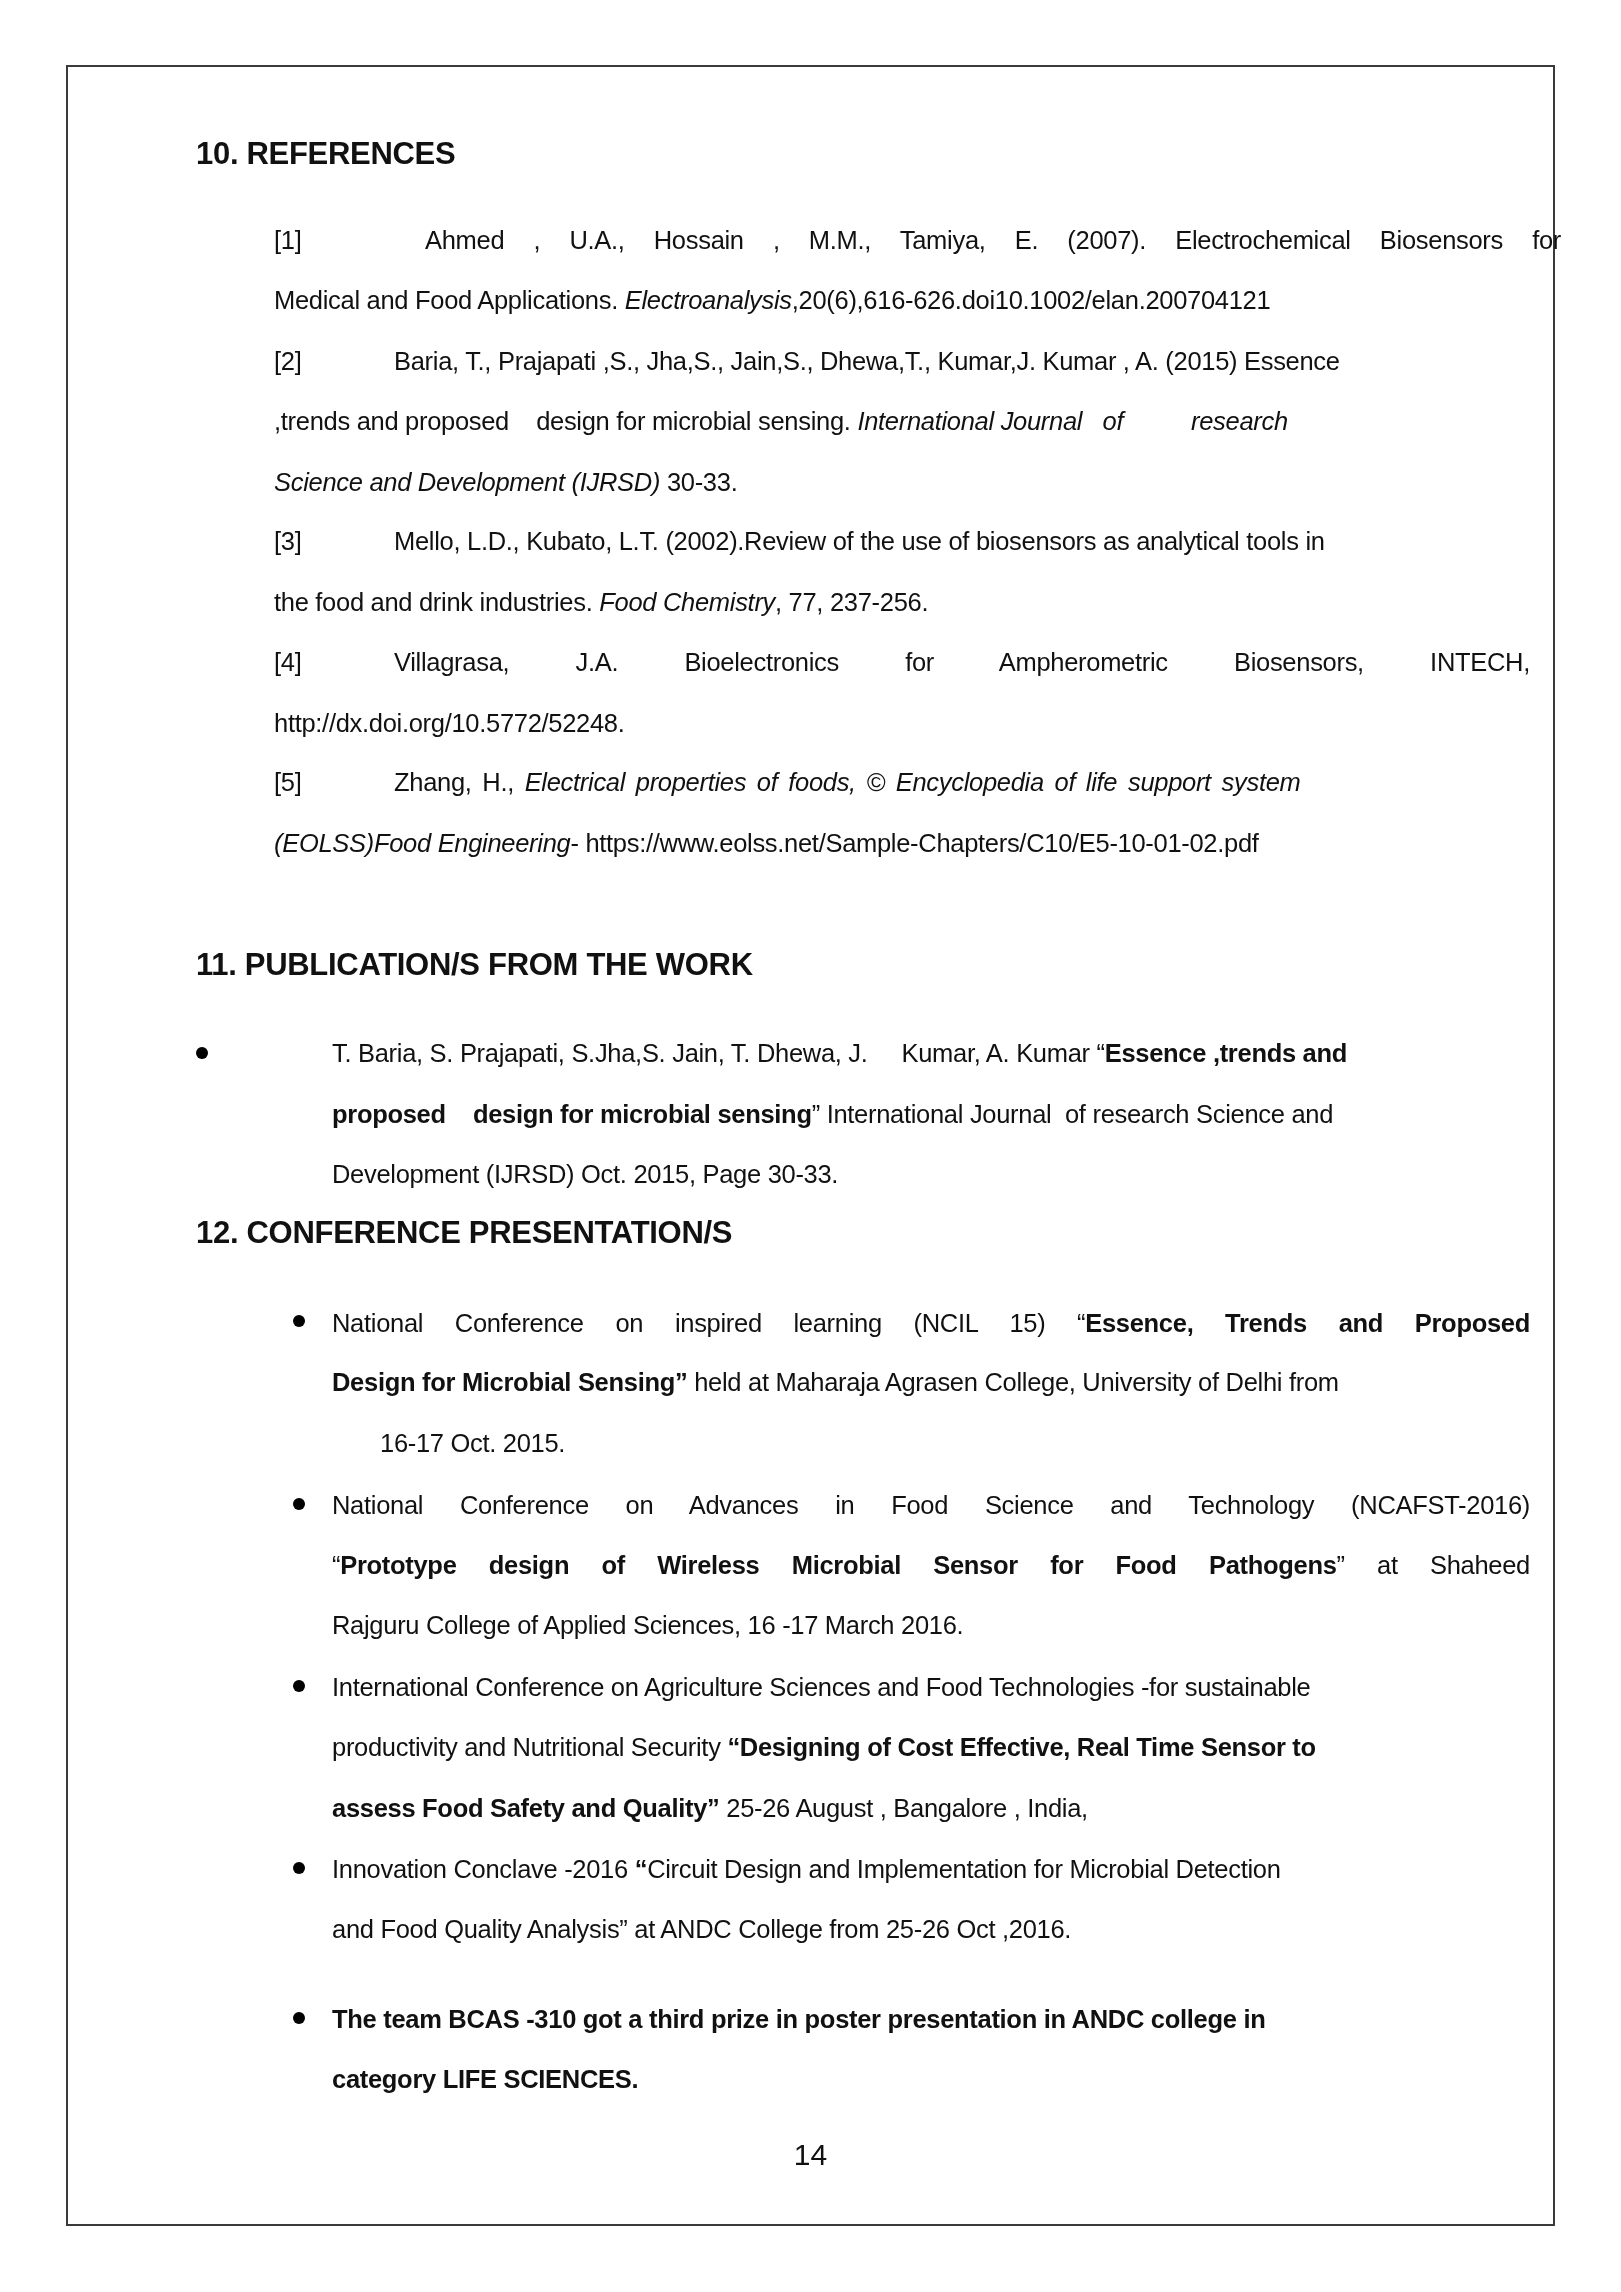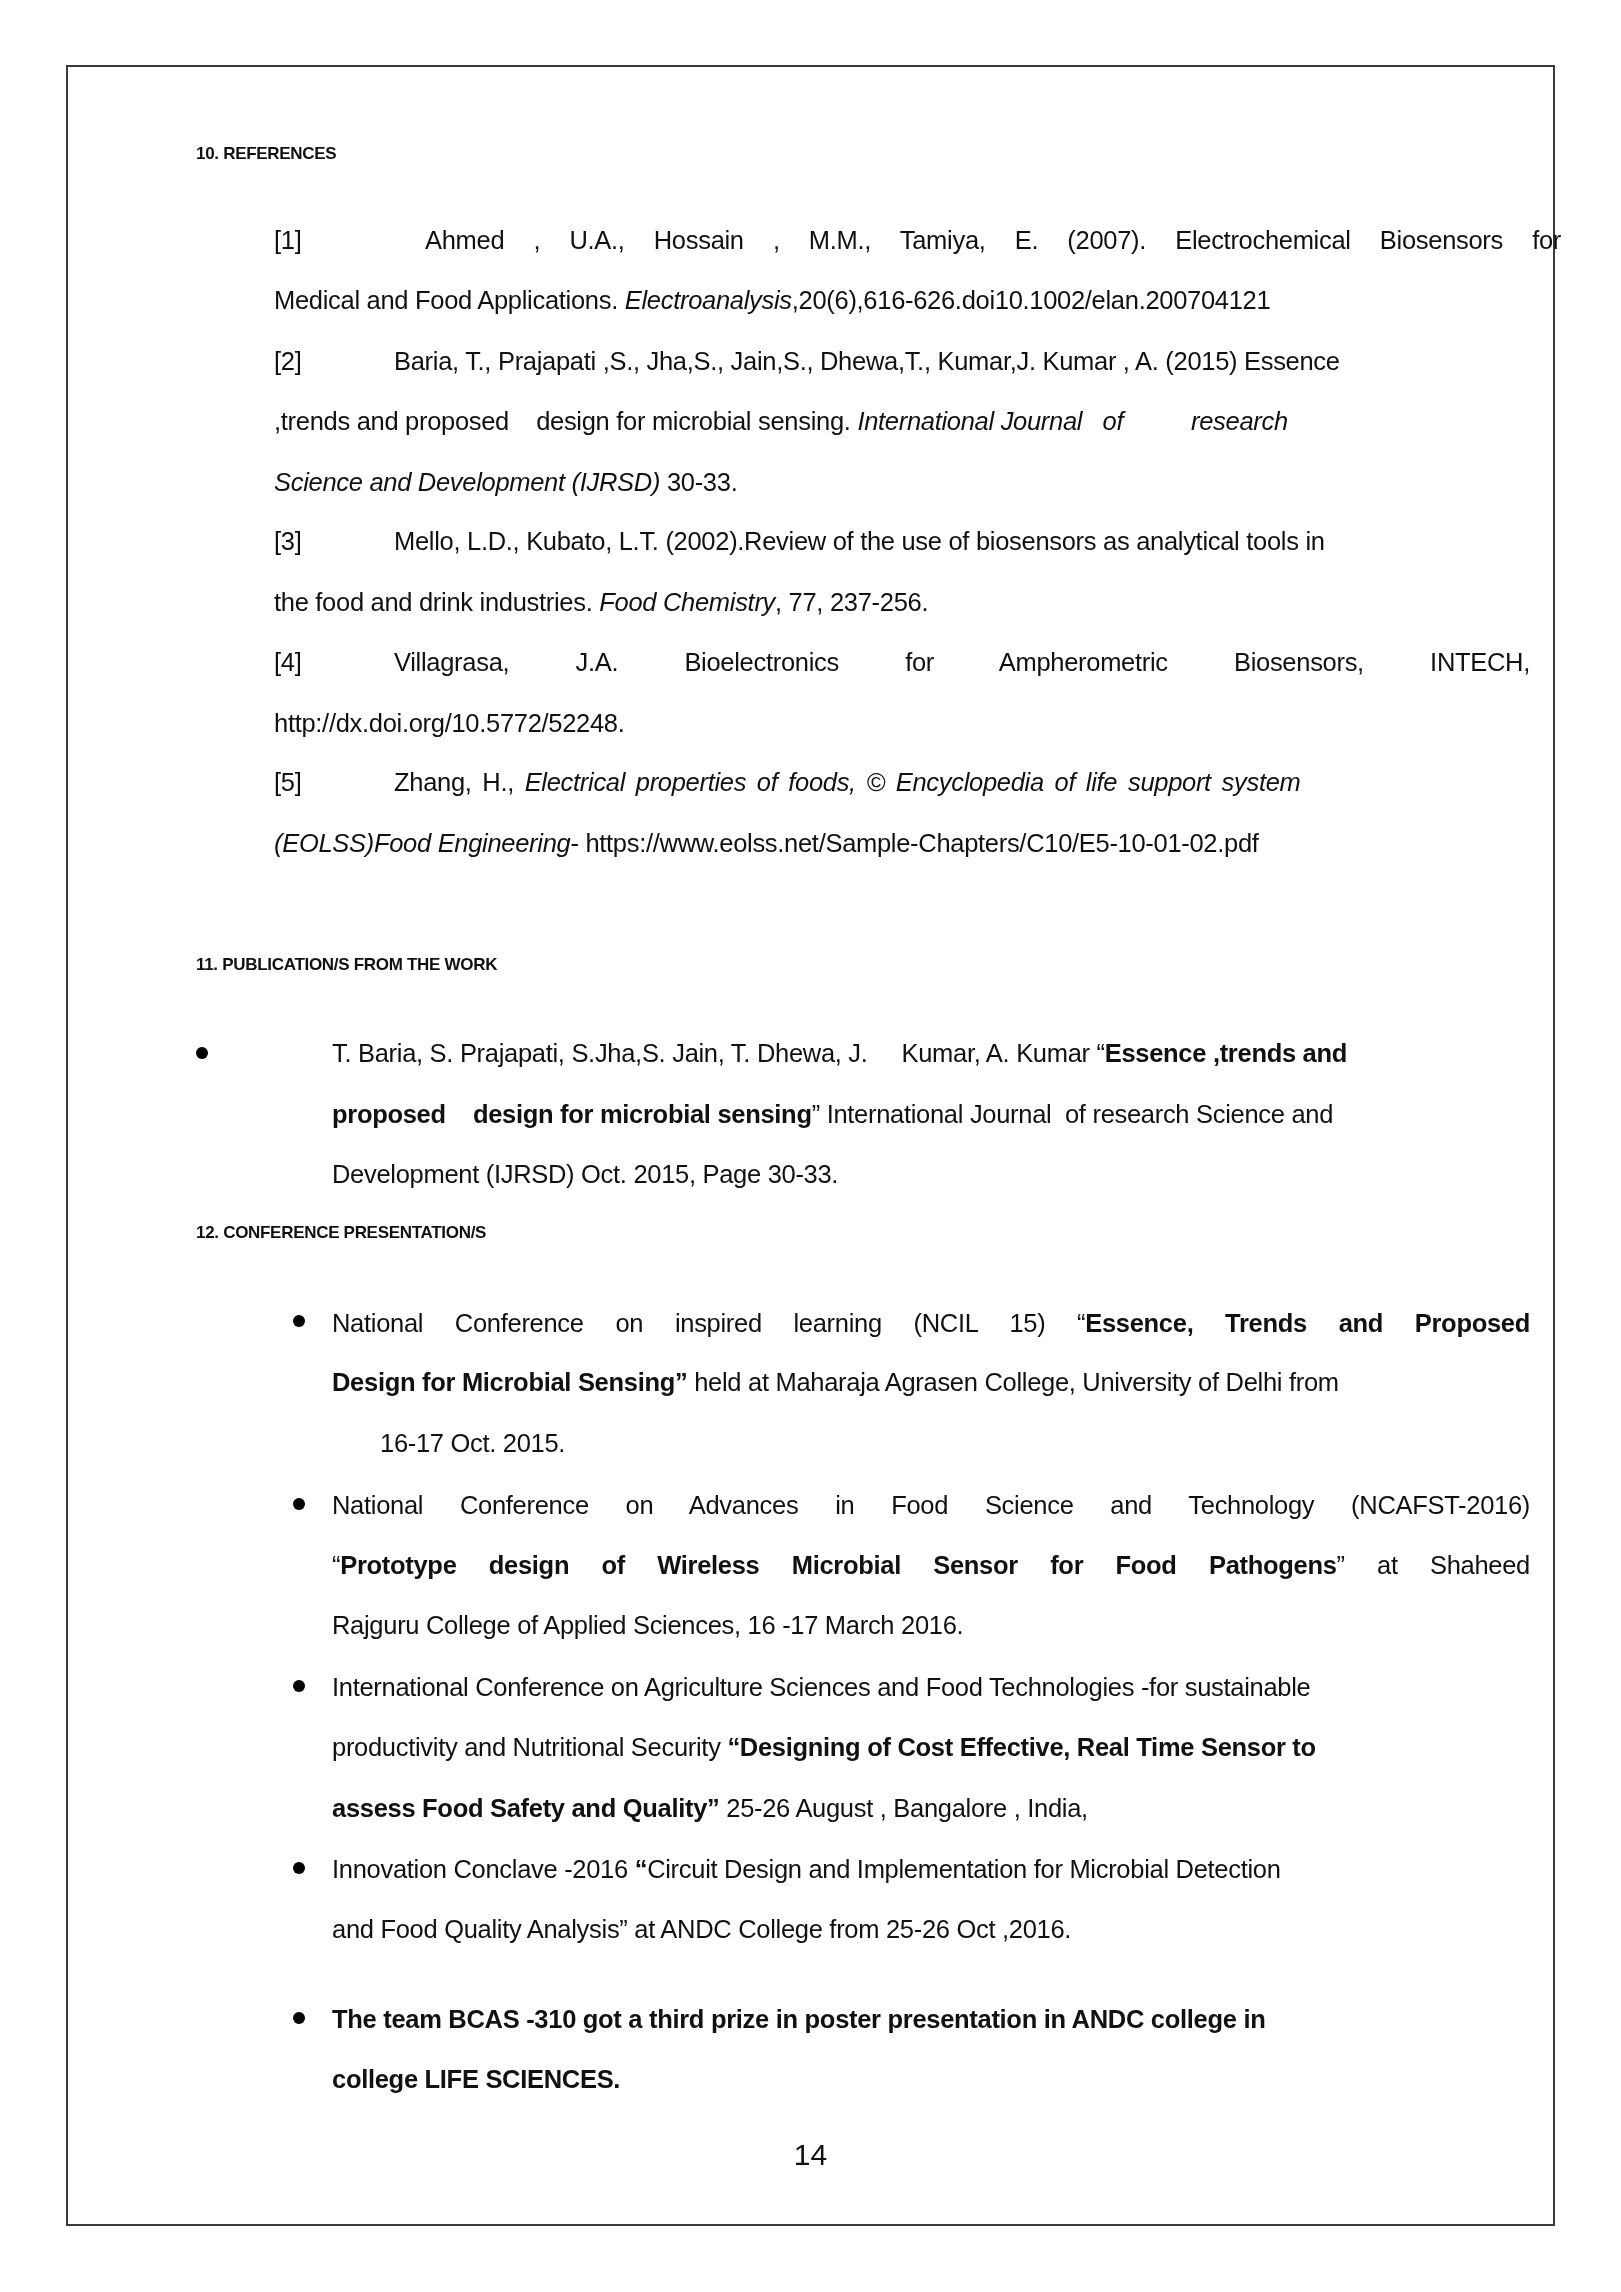--- a/index.html
+++ b/index.html
@@ -1,21 +1,21 @@
 <!DOCTYPE html>
 <html><head>
   <meta charset="utf-8">
   <style>
     html, body { margin: 0; padding: 0; background: #ffffff; }
     body { width: 1621px; height: 2293px; position: relative; overflow: hidden;
            font-family: "Liberation Sans", "DejaVu Sans", sans-serif; color: #111; }
     .page-border { position: absolute; left: 66px; top: 65px; width: 1489px; height: 2161px;
                    border: 2px solid #3a3a3a; box-sizing: border-box; }
     .line { position: absolute; font-size: 25.5px; line-height: 31px; white-space: nowrap; letter-spacing: -0.3px; }
-    .heading { font-weight: bold; left: 196px; font-size: 17px; }
+    .heading { font-weight: bold; left: 196px; font-size: 31px; }
     .num { left: 274px; }
     .ref-text { left: 394px; width: 1136px; }
     .cont { left: 274px; width: 1256px; }
     .just { text-align: justify; text-align-last: justify; white-space: normal; }
     .btext { left: 332px; width: 1198px; }
     .bullet { position: absolute; width: 11.8px; height: 11.8px; border-radius: 50%; background: #000; }
     i { font-style: italic; }
     b { font-weight: bold; }
     .pagenum { position: absolute; left: 0; width: 1621px; text-align: center; top: 2138px; font-size: 30px; }
   </style>
@@ -70,16 +70,16 @@
 <div class="line btext" style="top:1672px;">International Conference on Agriculture Sciences and  Food Technologies -for sustainable</div>
 <div class="line btext" style="top:1732px;"><span>productivity  and Nutritional Security </span><b>“Designing of Cost Effective, Real Time Sensor to</b></div>
 <div class="line btext" style="top:1793px;"><b>assess Food Safety and Quality”</b><span> 25-26 August , Bangalore , India,</span></div>
 
 <div class="bullet" style="left:293px; top:1862px;"></div>
 <div class="line btext" style="top:1854px;"><span>Innovation Conclave -2016 </span><b>“</b><span>Circuit Design and Implementation for Microbial Detection</span></div>
 <div class="line btext" style="top:1914px;">and Food Quality Analysis”  at ANDC College from 25-26 Oct ,2016.</div>
 
 <div class="bullet" style="left:293px; top:2012px;"></div>
 <div class="line btext" style="top:2004px;"><b>The team BCAS -310 got  a third prize in poster presentation in ANDC college in</b></div>
-<div class="line btext" style="top:2064px;"><b>college LIFE SCIENCES.</b></div>
+<div class="line btext" style="top:2064px;"><b>category LIFE SCIENCES.</b></div>
 
 <div class="pagenum">14</div>
 
 
 </body></html>

